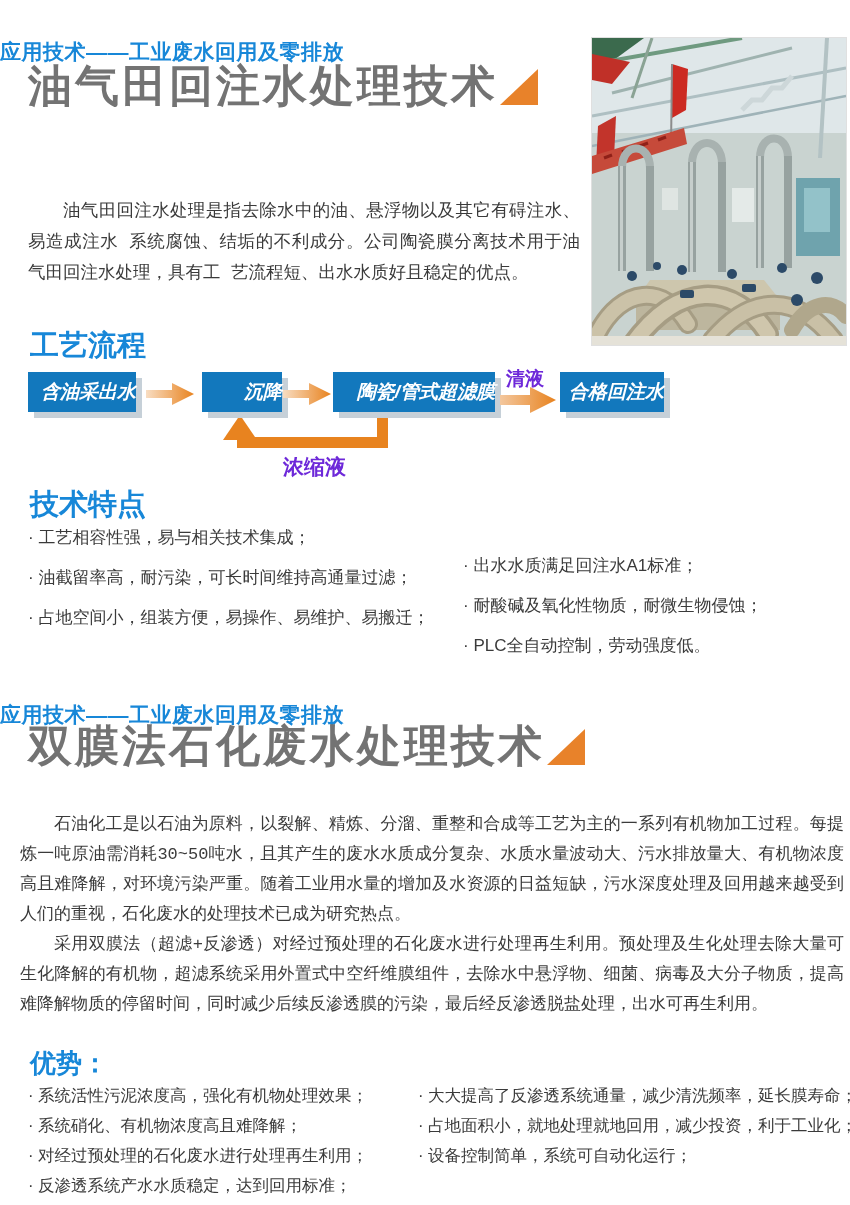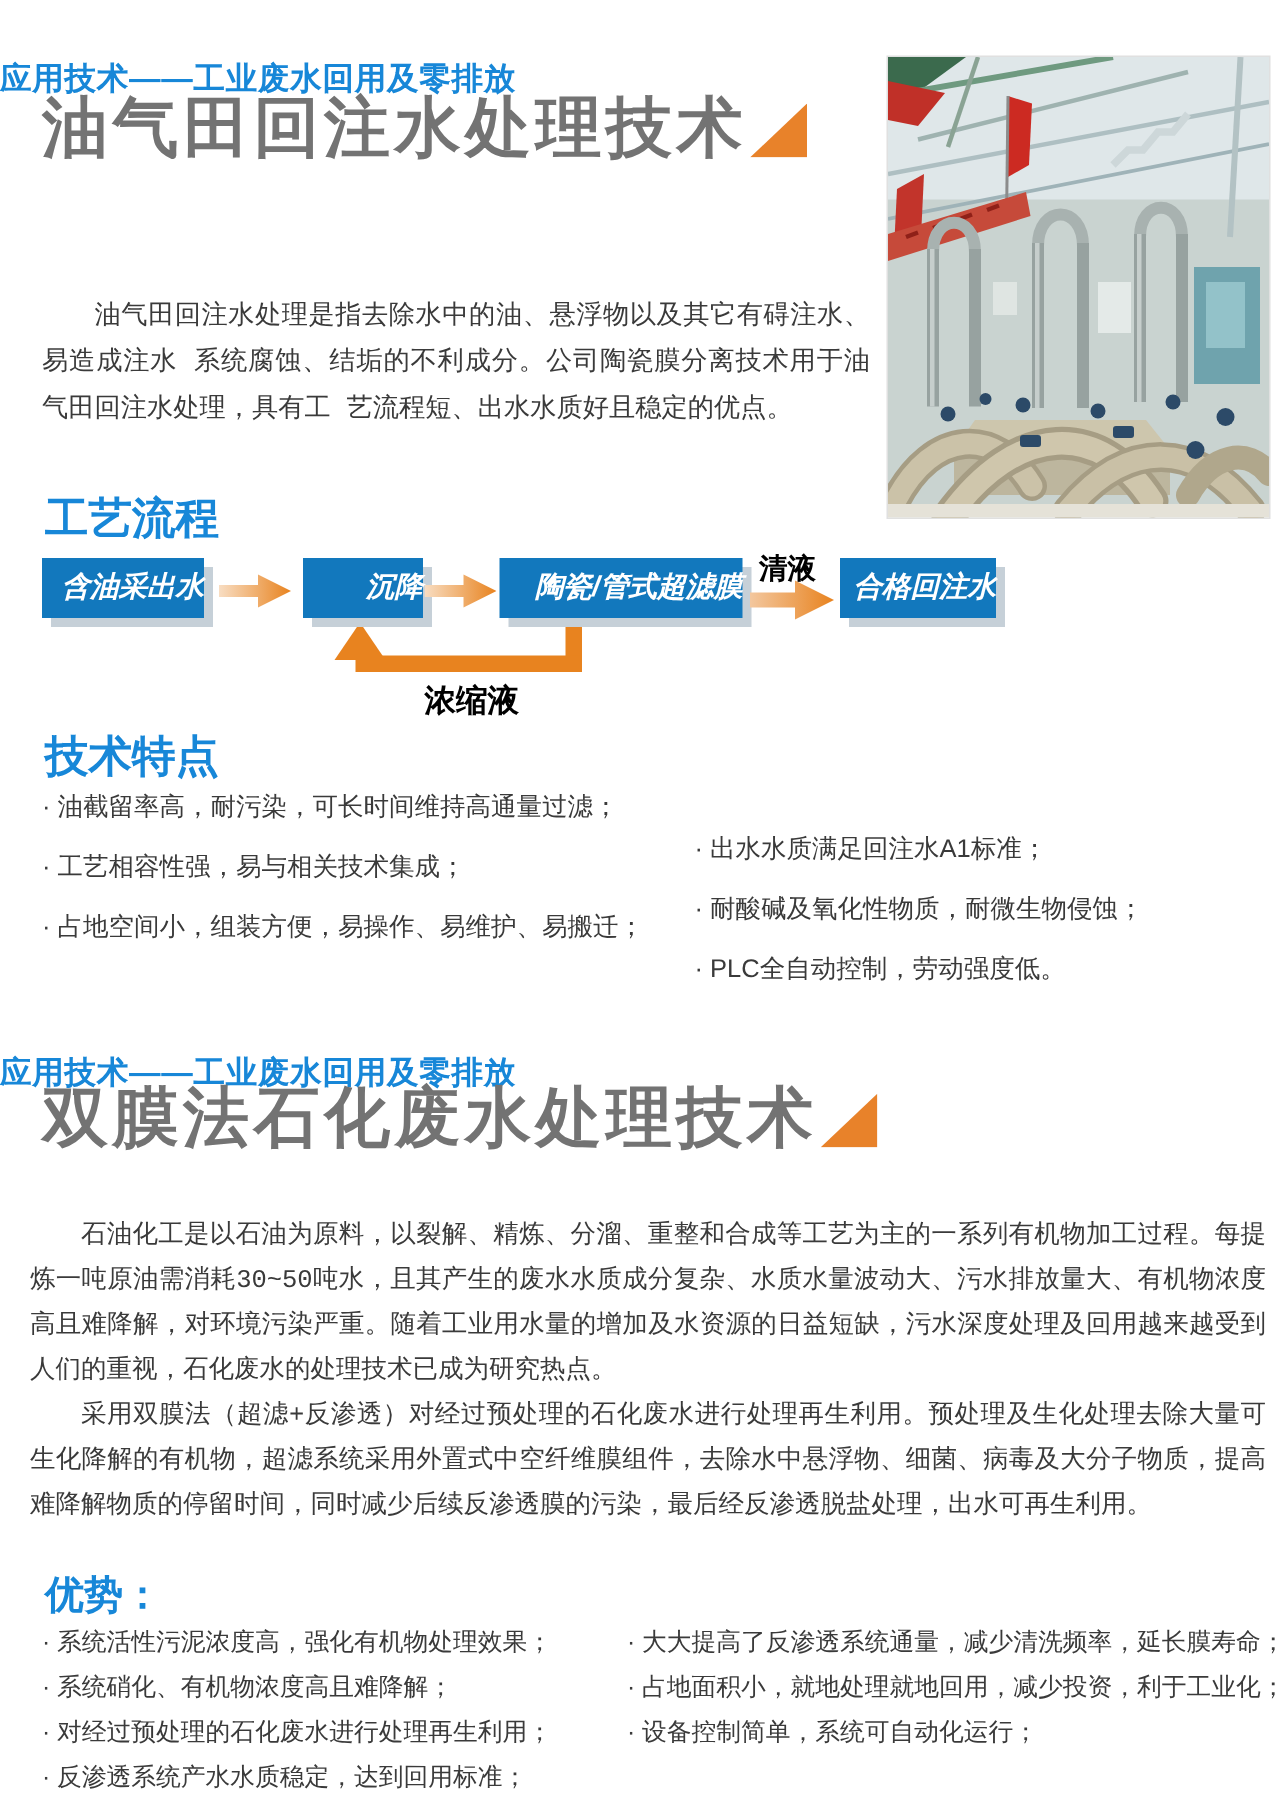--- a/index.html
+++ b/index.html
@@ -49,21 +49,21 @@
   }
   #fbox-0{left:28px;width:108px;}
   #fbox-1{left:202px;width:80px;}
   #fbox-2{left:333px;width:162px;}
   #fbox-3{left:560px;width:104px;}
   .farrow{position:absolute;top:22px;}
   #farrow-1{left:146px;}
   #farrow-2{left:283px;}
   #farrow-3{left:500px;top:26px;}
   .flow-label{
-    position:absolute;font-size:19px;font-weight:bold;color:#000000;white-space:nowrap;
+    position:absolute;font-size:19px;font-weight:bold;color:#6d28d9;white-space:nowrap;
   }
   #clear-label{left:506px;top:6px;}
   #conc-label{left:283px;top:93px;font-size:21px;}
   #loop-svg{position:absolute;left:0;top:0;}
   
   ul.bullets{list-style:none;margin:0;padding:0;}
   ul.bullets li{white-space:nowrap;}
   #s1-feat-left{left:28px;top:528px;width:420px;}
   #s1-feat-right{left:463px;top:528px;width:387px;margin-top:28px;}
   #s1-feat-left li,#s1-feat-right li{font-size:17px;line-height:19px;margin-bottom:21px;}
@@ -203,22 +203,22 @@
       </defs>
     <path d="M0,9 H30 V1 L56,14 L30,27 V19 H0 Z" fill="url(#g3)"></path>
   </svg>
   <div class="fbox" id="fbox-3">合格回注水</div>
   <div class="flow-label" id="conc-label">浓缩液</div>
 </div>
 
 <div class="abs sec-heading" id="s1-features-heading">技术特点</div>
 
 <ul class="abs bullets" id="s1-feat-left">
+  <li>· 工艺相容性强，易与相关技术集成；</li>
   <li>· 油截留率高，耐污染，可长时间维持高通量过滤；</li>
-  <li>· 工艺相容性强，易与相关技术集成；</li>
   <li>· 占地空间小，组装方便，易操作、易维护、易搬迁；</li>
 </ul>
 <ul class="abs bullets" id="s1-feat-right">
   <li>· 出水水质满足回注水A1标准；</li>
   <li>· 耐酸碱及氧化性物质，耐微生物侵蚀；</li>
   <li>· PLC全自动控制，劳动强度低。</li>
 </ul>
 
 <div class="abs category" id="s2-category">应用技术——工业废水回用及零排放</div>
 

